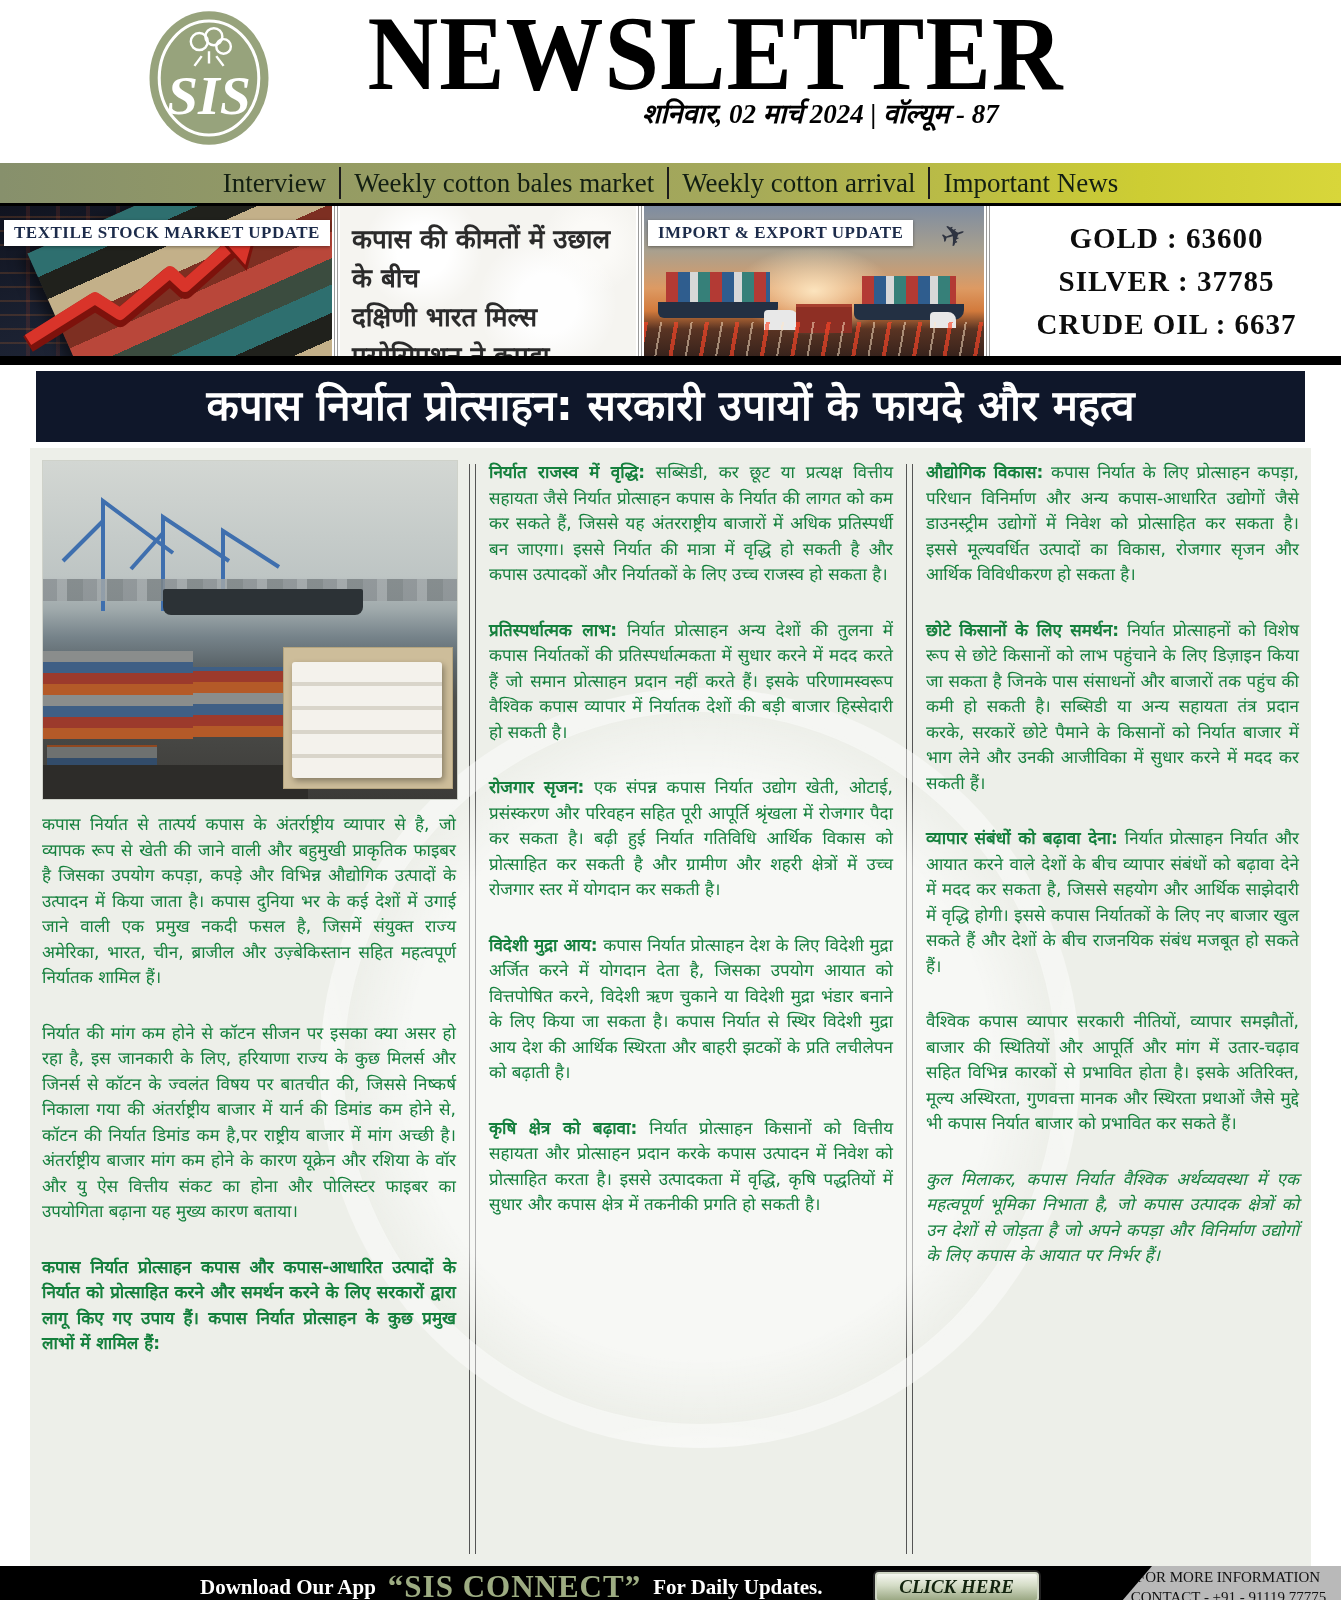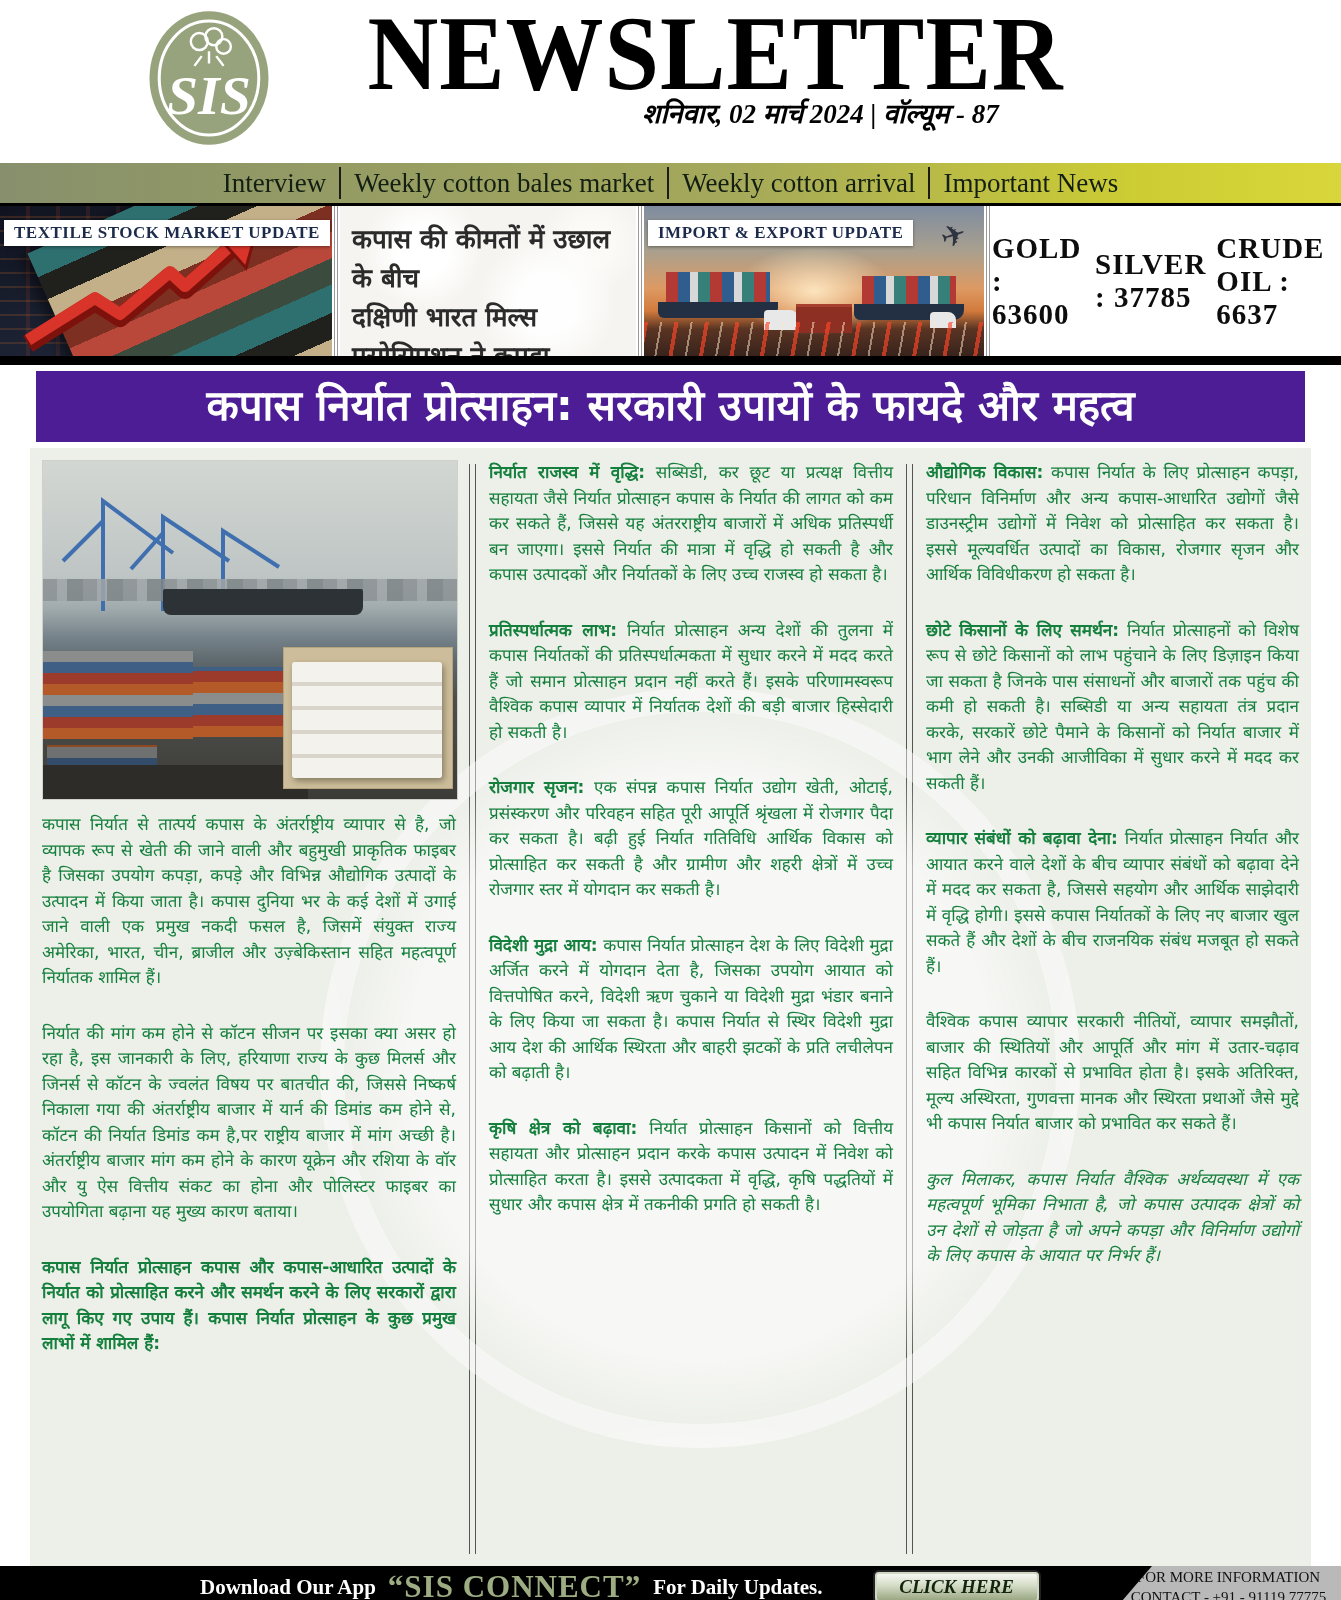--- a/index.html
+++ b/index.html
@@ -54,27 +54,27 @@
   .containers.c2{left:218px;top:70px;width:94px;height:28px;}
   .truck{position:absolute;width:34px;height:20px;background:#e8e8e8;border-radius:4px 8px 0 0;}
   .truck.t1{left:120px;top:104px;}
   .truck.t2{left:286px;top:106px;width:26px;height:16px;}
   .trailer{position:absolute;left:152px;top:98px;width:56px;height:26px;background:#8e2f24;
       border-top:3px solid #a8402f;}
   .road-streaks{position:absolute;left:0;bottom:0;width:100%;height:34px;
       background:repeating-linear-gradient(100deg,rgba(255,70,40,.65) 0 4px,transparent 4px 16px,rgba(255,230,200,.5) 16px 18px,transparent 18px 30px);}
   .plane{position:absolute;right:18px;top:12px;font-size:30px;color:#2e3340;transform:rotate(-18deg);}
   
-  .prices{flex:1;display:flex;flex-direction:row;justify-content:center;align-items:center;
+  .prices{flex:1;display:flex;flex-direction:column;justify-content:center;align-items:center;
       gap:10px;background:#fff;}
   .price-row{font-weight:bold;font-size:29px;letter-spacing:1px;color:#0d0d0d;}
   
   .rule{height:9px;background:#000;}
   .headline-wrap{padding:6px 36px 6px;background:#fff;}
-  .headline{background:#4c1d95;color:#fff;text-align:center;font-family:"DejaVu Sans",sans-serif;
+  .headline{background:#0f172a;color:#fff;text-align:center;font-family:"DejaVu Sans",sans-serif;
       font-weight:bold;font-size:42px;padding:4px 8px 10px;}
   
   .content{margin:0 30px;height:1106px;background:#edefe9;display:flex;position:relative;
       overflow:hidden;padding-top:12px;box-sizing:content-box;}
   .watermark{position:absolute;left:290px;top:240px;width:760px;height:760px;border-radius:50%;
       background:radial-gradient(circle,rgba(255,255,255,.55) 0 58%,rgba(255,255,255,0) 72%);
       border:24px solid rgba(255,255,255,.45);box-sizing:border-box;pointer-events:none;}
   .col{position:relative;font-family:"DejaVu Sans",sans-serif;font-size:17px;line-height:1.5;
       text-align:justify;color:#15803d;padding:0 12px;z-index:1;}
   .col p{margin:0 0 30px;}

